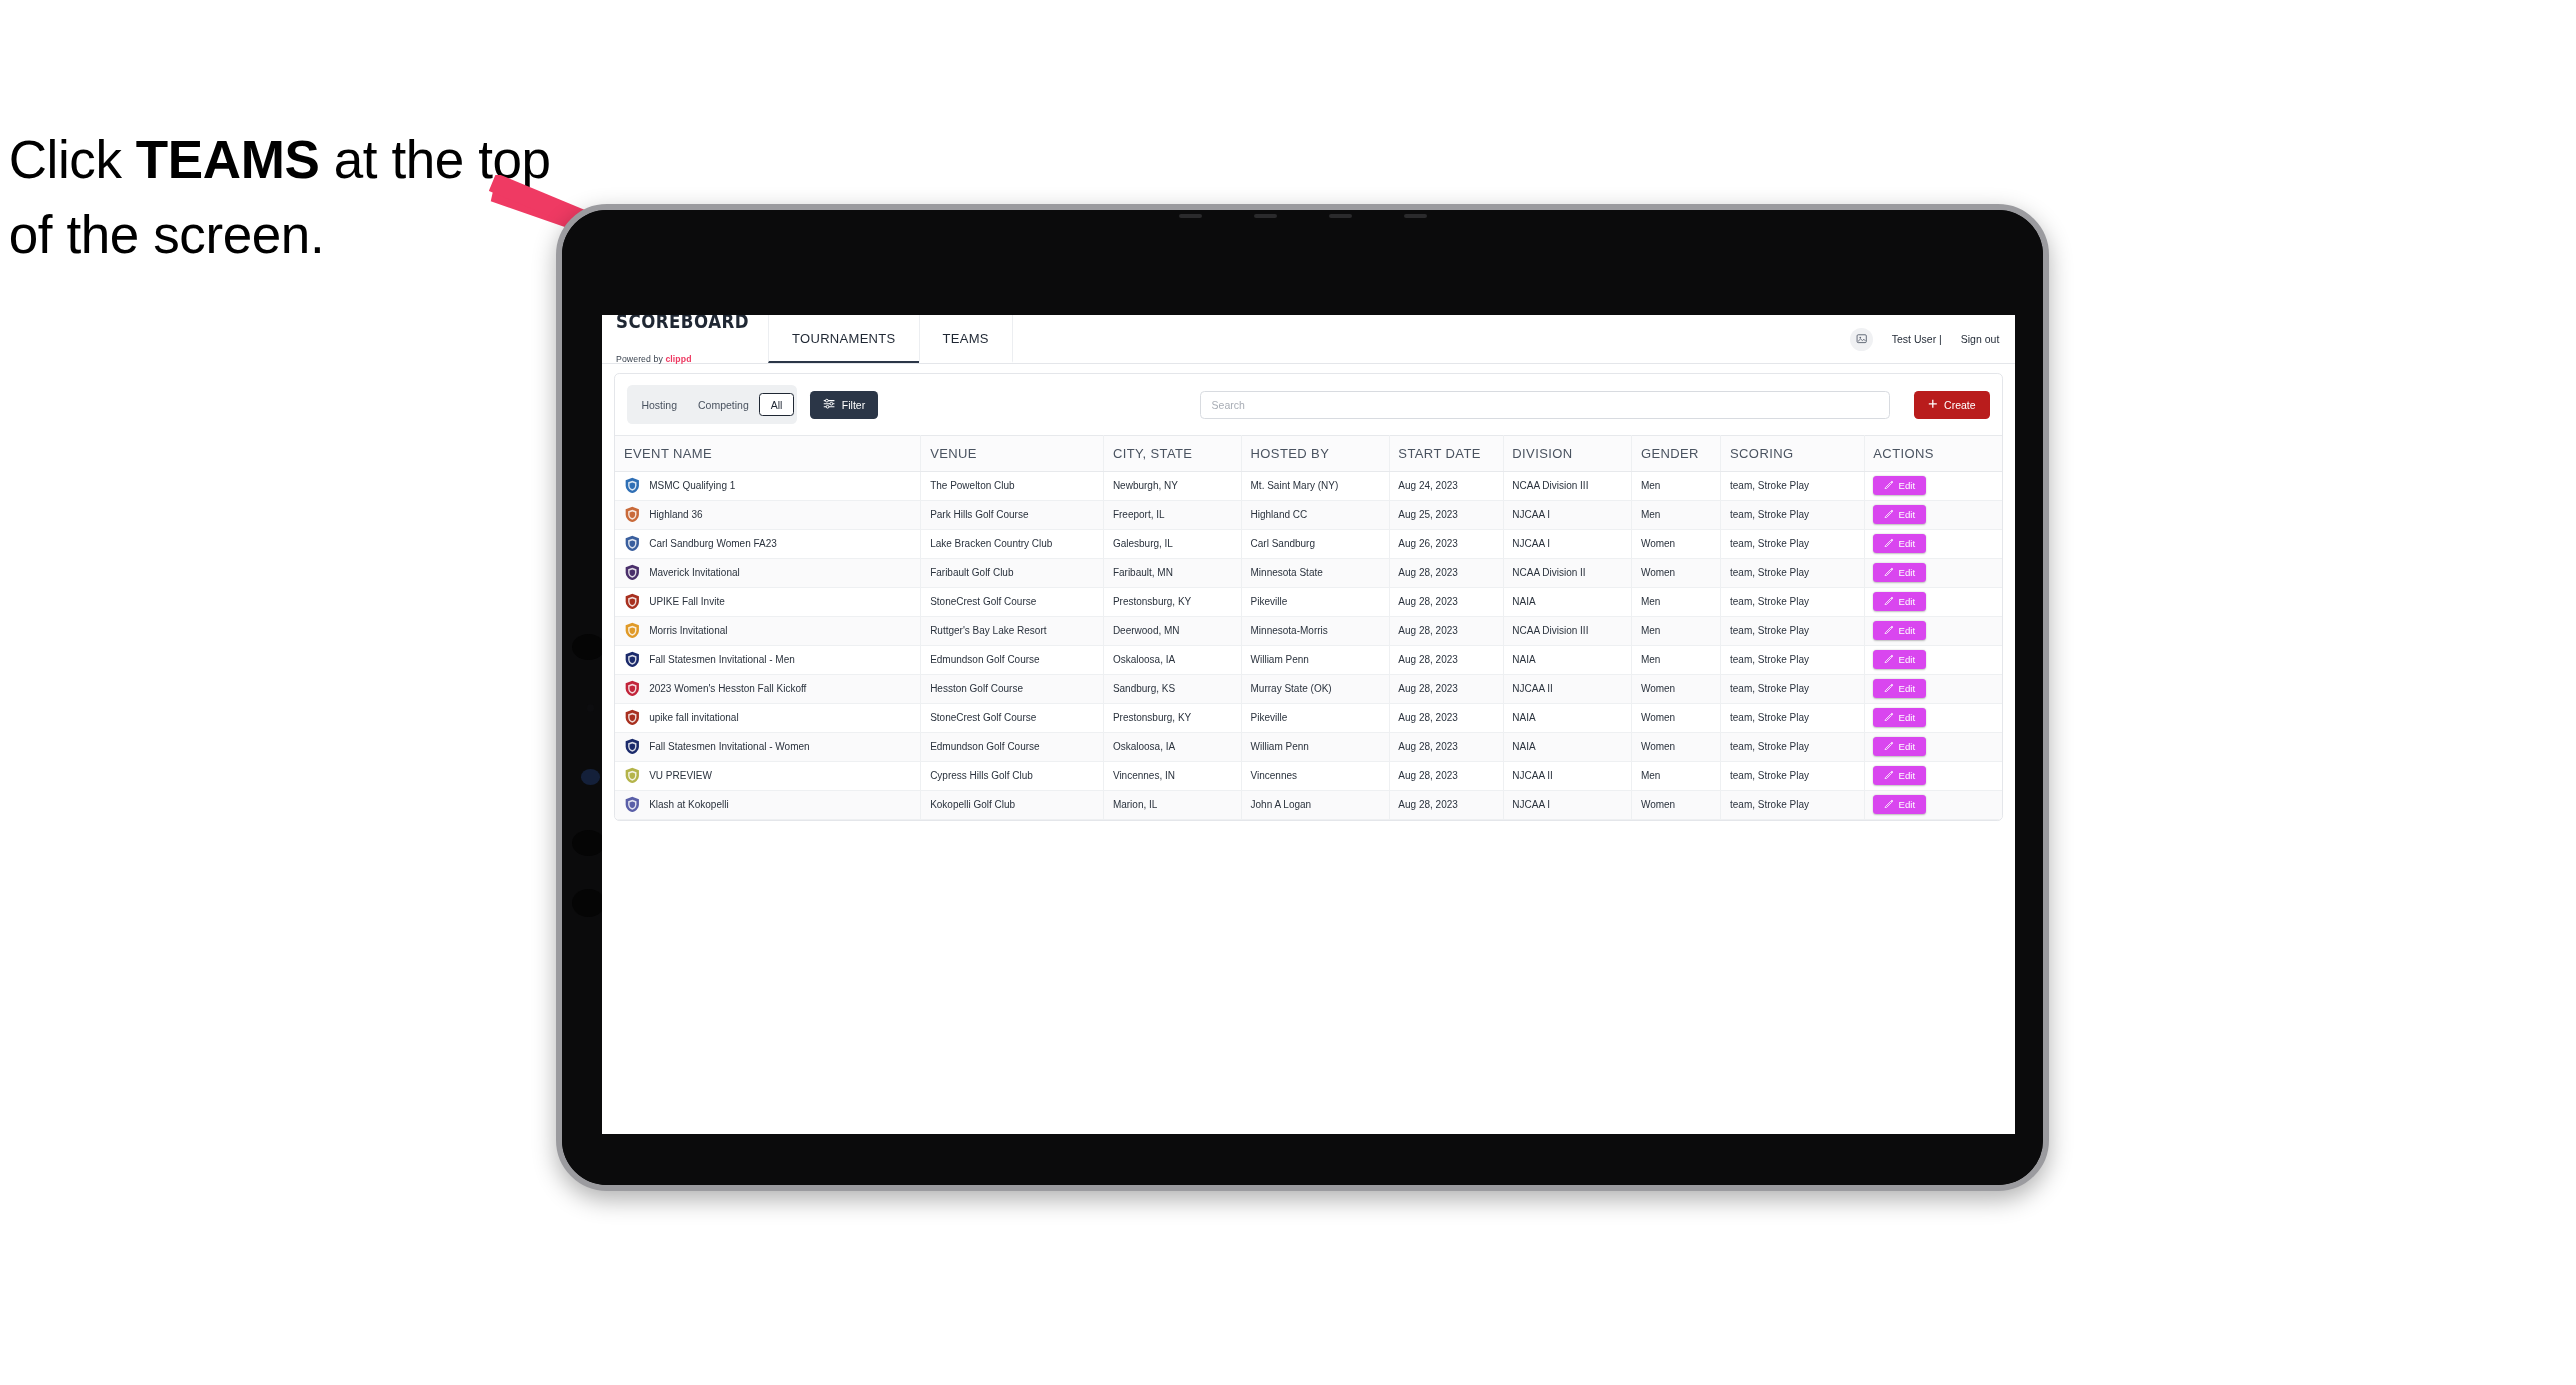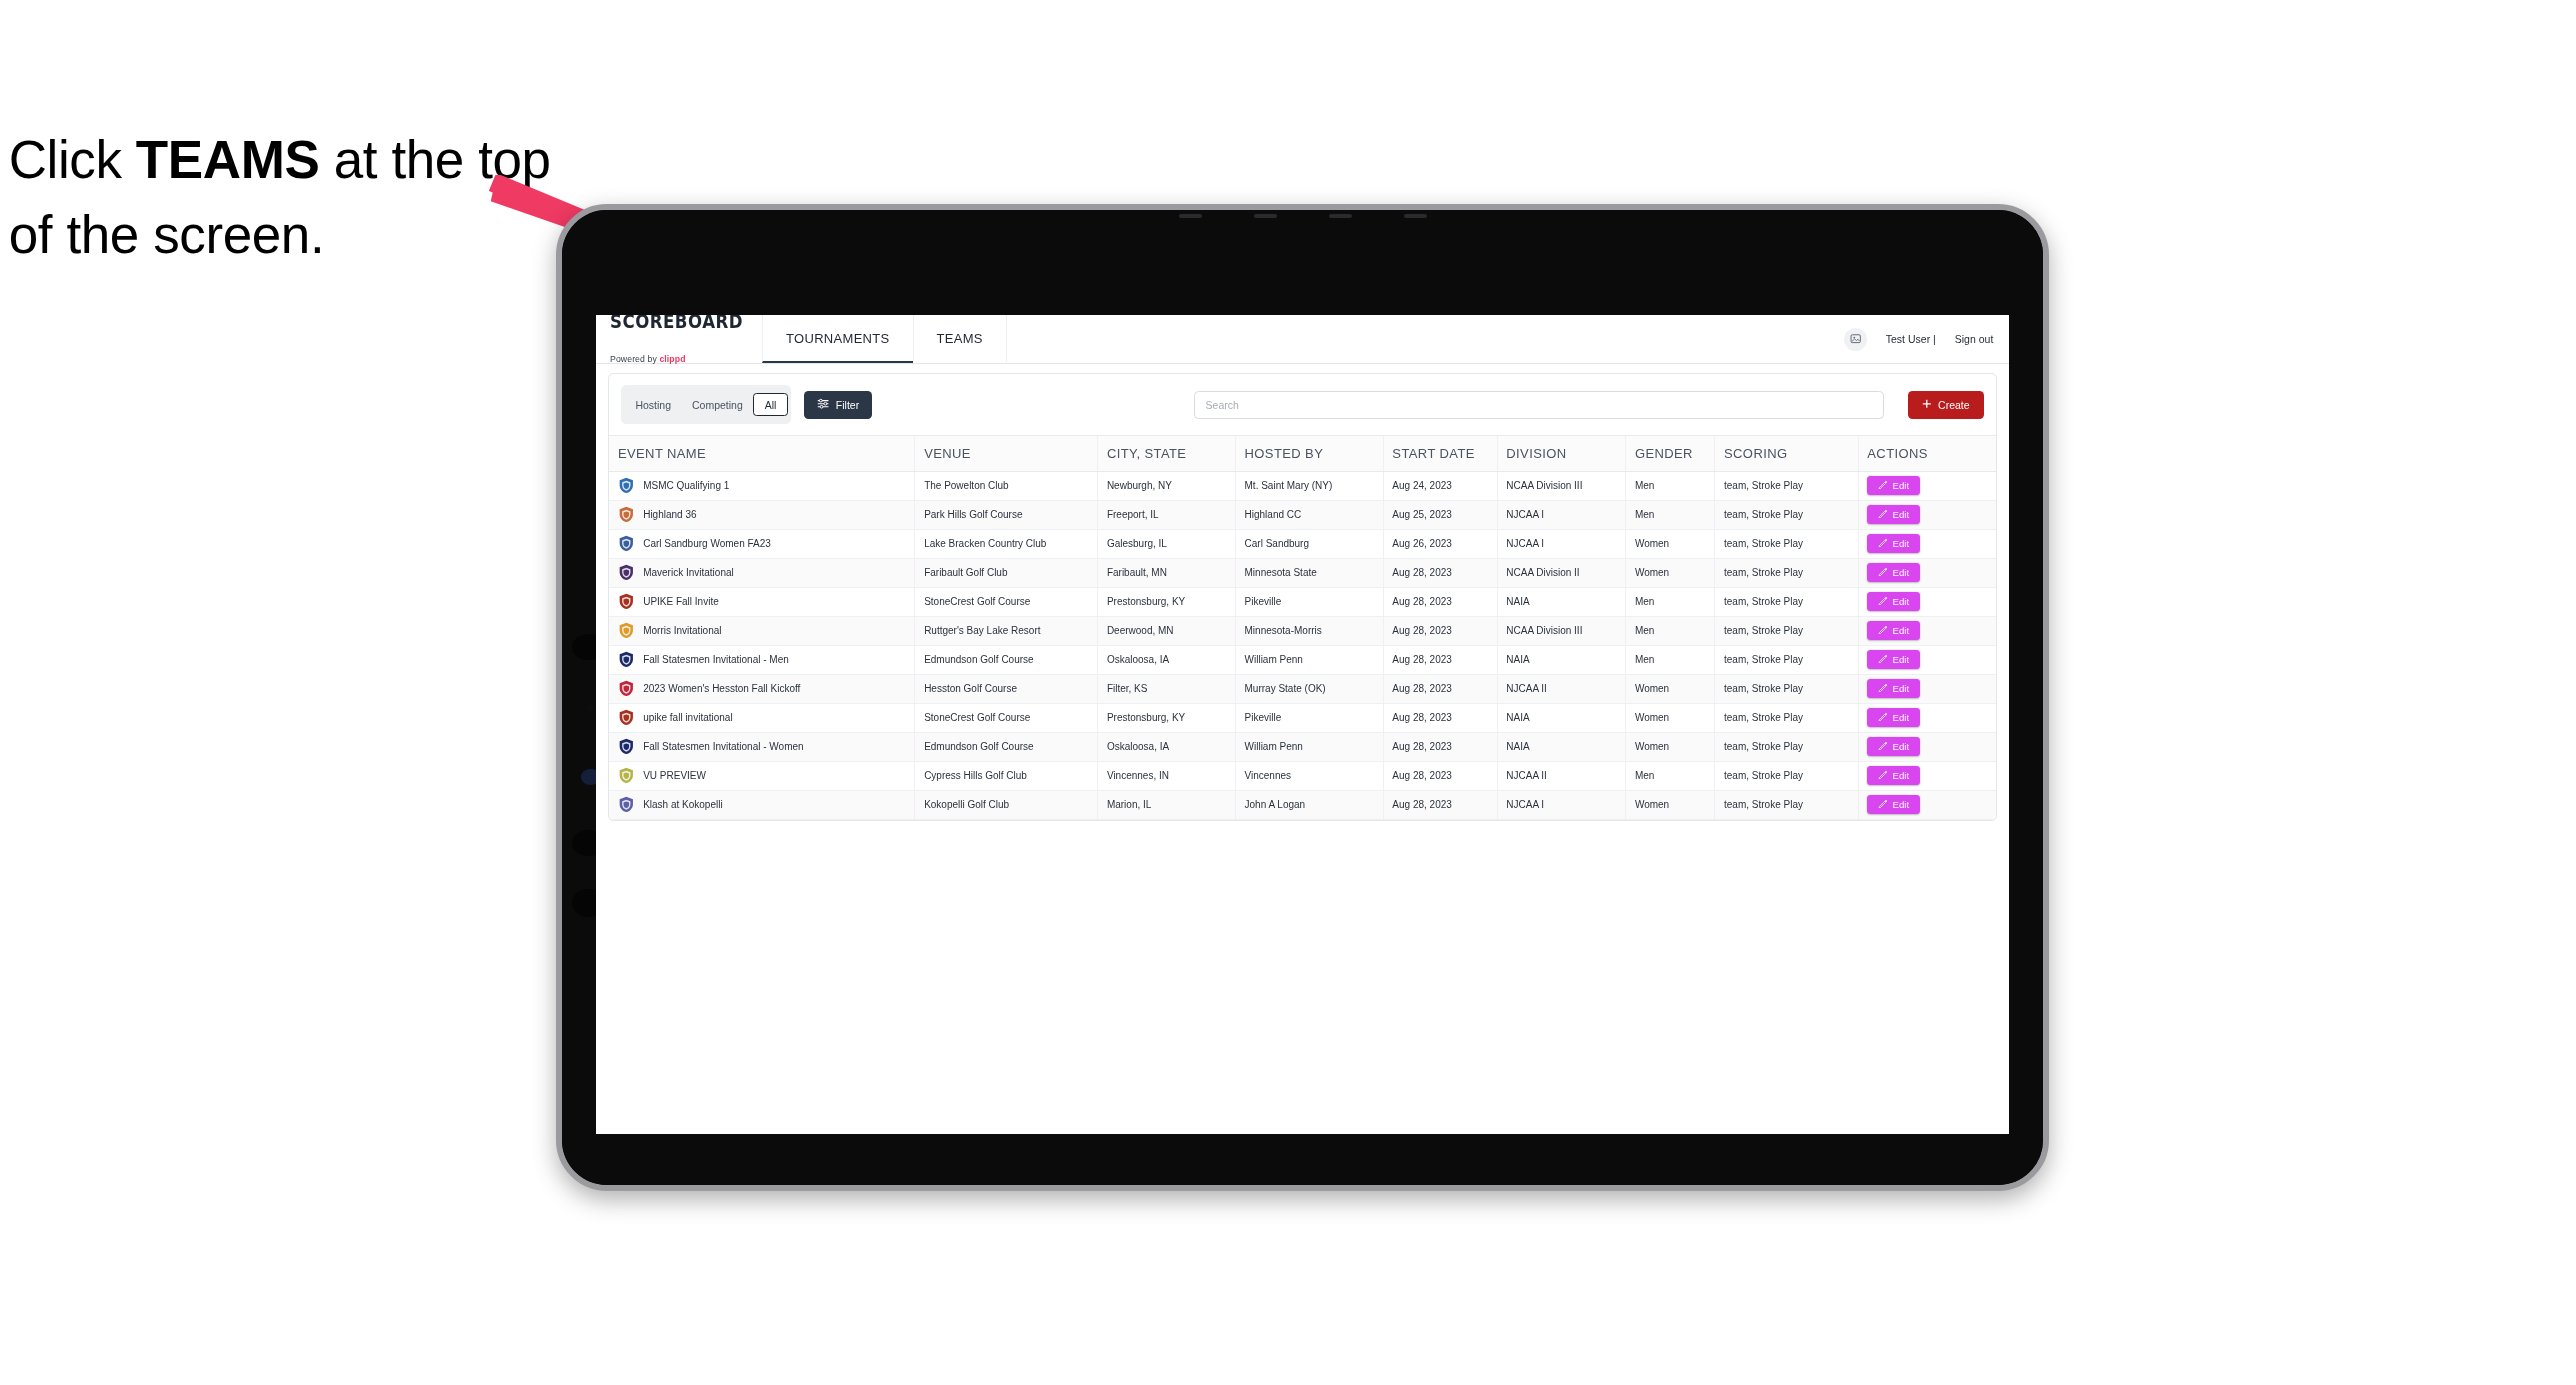--- a/index.html
+++ b/index.html
@@ -49,21 +49,21 @@
   .sensor { position:absolute; border-radius:50%; background:#000; }
   .s1 { left:9.6px; top:424px; width:33px; height:26px; background:#050505; }
   .s2 { left:24.5px; top:494px; width:7.9px;  height:7.9px;  background:#0d0d0f; }
   .s3 { left:19px; top:559px; width:19px; height:15.7px; background:#14203a; }
   .s4 { left:9.6px; top:620px; width:33px; height:26px; background:#050505; }
   .s5 { left:9.6px; top:679px; width:33px; height:28px; background:#050505; }
 
   
   .screen {
     position: absolute;
-    left: 34px; top: 105px;
+    left: 40px; top: 105px;
     width: 1413px; height: 819px;
     background: #ffffff;
     overflow: hidden;
   }
 
   
   .topnav {
     position: relative;
     height: 49px;
     background: #fff;
@@ -495,21 +495,21 @@
                       <span class="name-cell">
                         <svg class="logo" viewBox="0 0 20 20">
                           <path d="M10 1 L18 4 V10 C18 15 14 18.6 10 19.4 C6 18.6 2 15 2 10 V4 Z" fill="#c2243a"></path>
                           <path d="M10 4.4 L15 6.3 V10.2 C15 13.4 12.6 15.8 10 16.5 C7.4 15.8 5 13.4 5 10.2 V6.3 Z" fill="#ffffff" opacity="0.82"></path>
                           <path d="M10 6.6 L13.3 7.8 V10.4 C13.3 12.5 11.7 14.1 10 14.6 C8.3 14.1 6.7 12.5 6.7 10.4 V7.8 Z" fill="#c2243a"></path>
                         </svg>
                         <span>2023 Women's Hesston Fall Kickoff</span>
                       </span>
                     </td>
                     <td>Hesston Golf Course</td>
-                    <td>Filter, KS</td>
+                    <td>Sandburg, KS</td>
                     <td>Murray State (OK)</td>
                     <td>Aug 28, 2023</td>
                     <td>NJCAA II</td>
                     <td>Women</td>
                     <td>team, Stroke Play</td>
                     <td class="actions-cell"><span class="btn-edit">
                         <span><svg width="9.6" height="9.6" viewBox="0 0 14 14">
                             <path d="M2 11.2 L9.6 3.6 L11 5 L3.4 12.6 L1.6 13 Z" fill="none" stroke="#fff" stroke-width="1.2"></path>
                             <path d="M10.3 2.9 L11.6 1.6 L13 3 L11.7 4.3 Z" fill="none" stroke="#fff" stroke-width="1.2"></path>
                           </svg></span>

